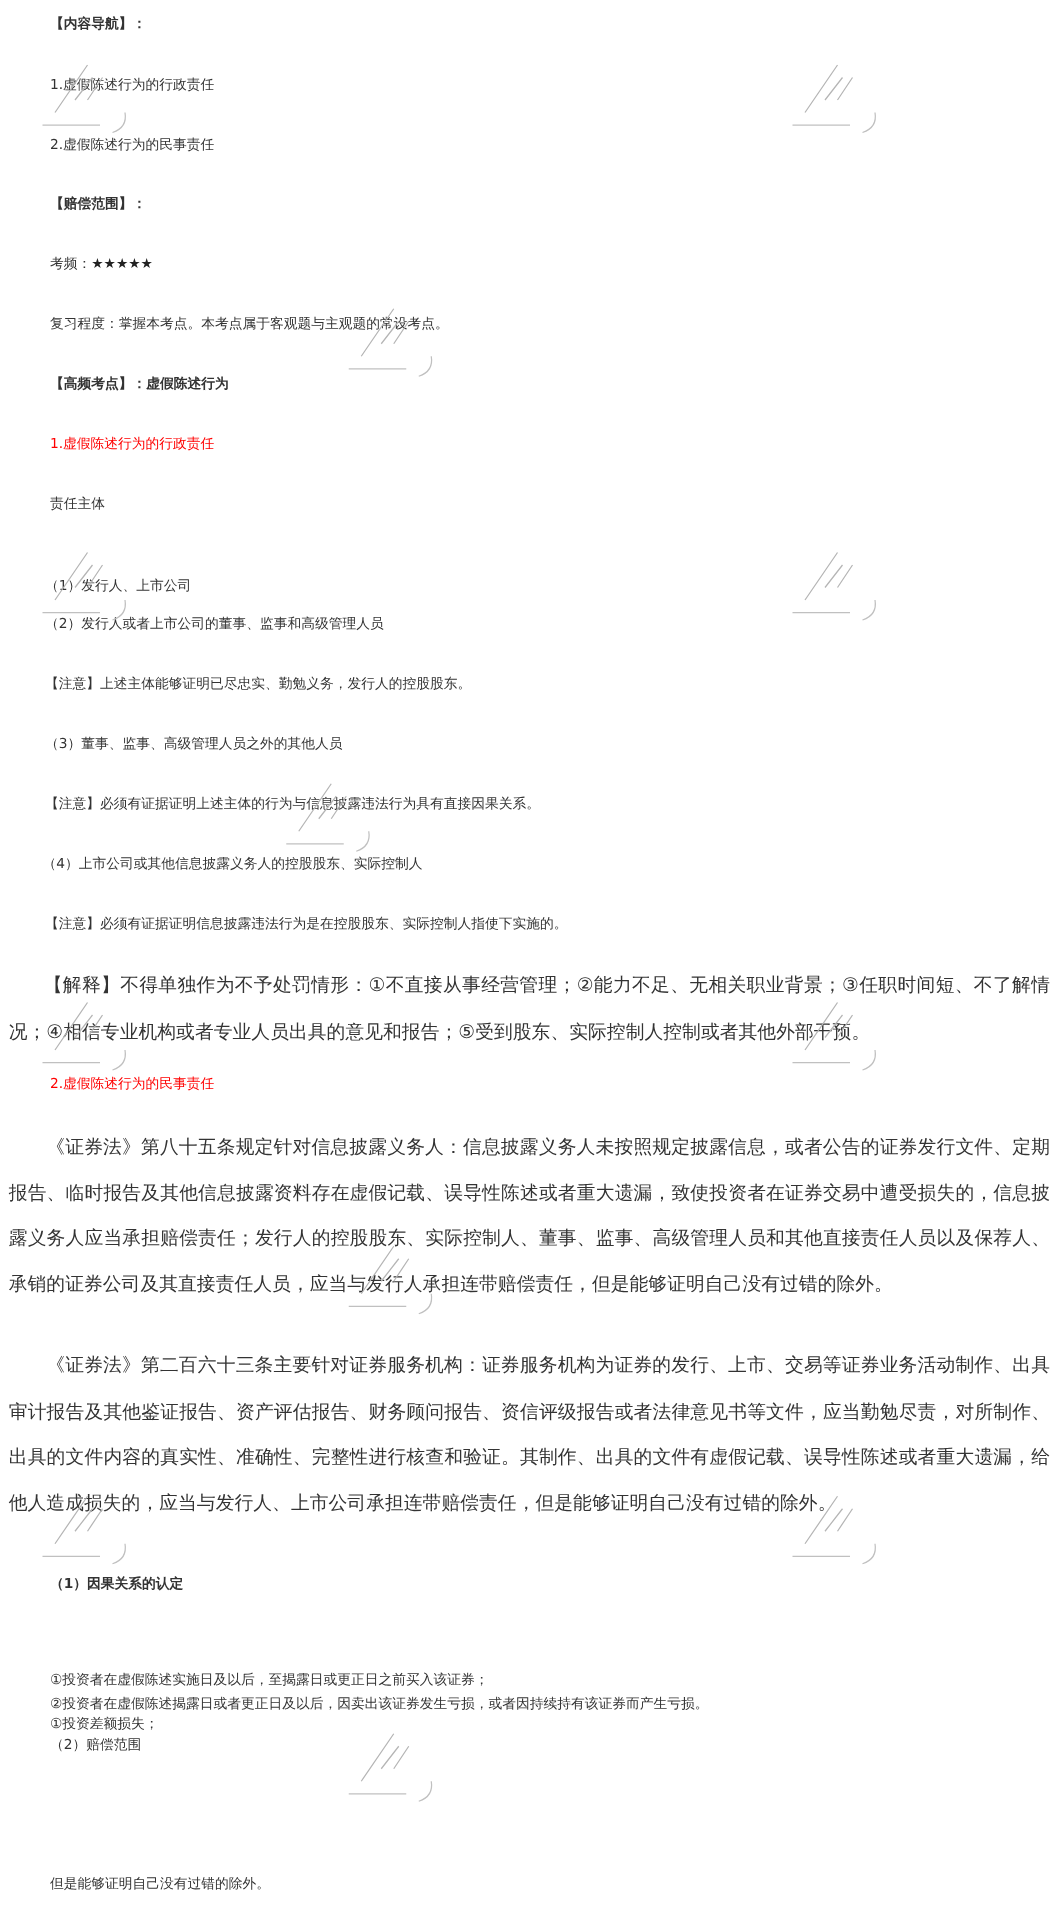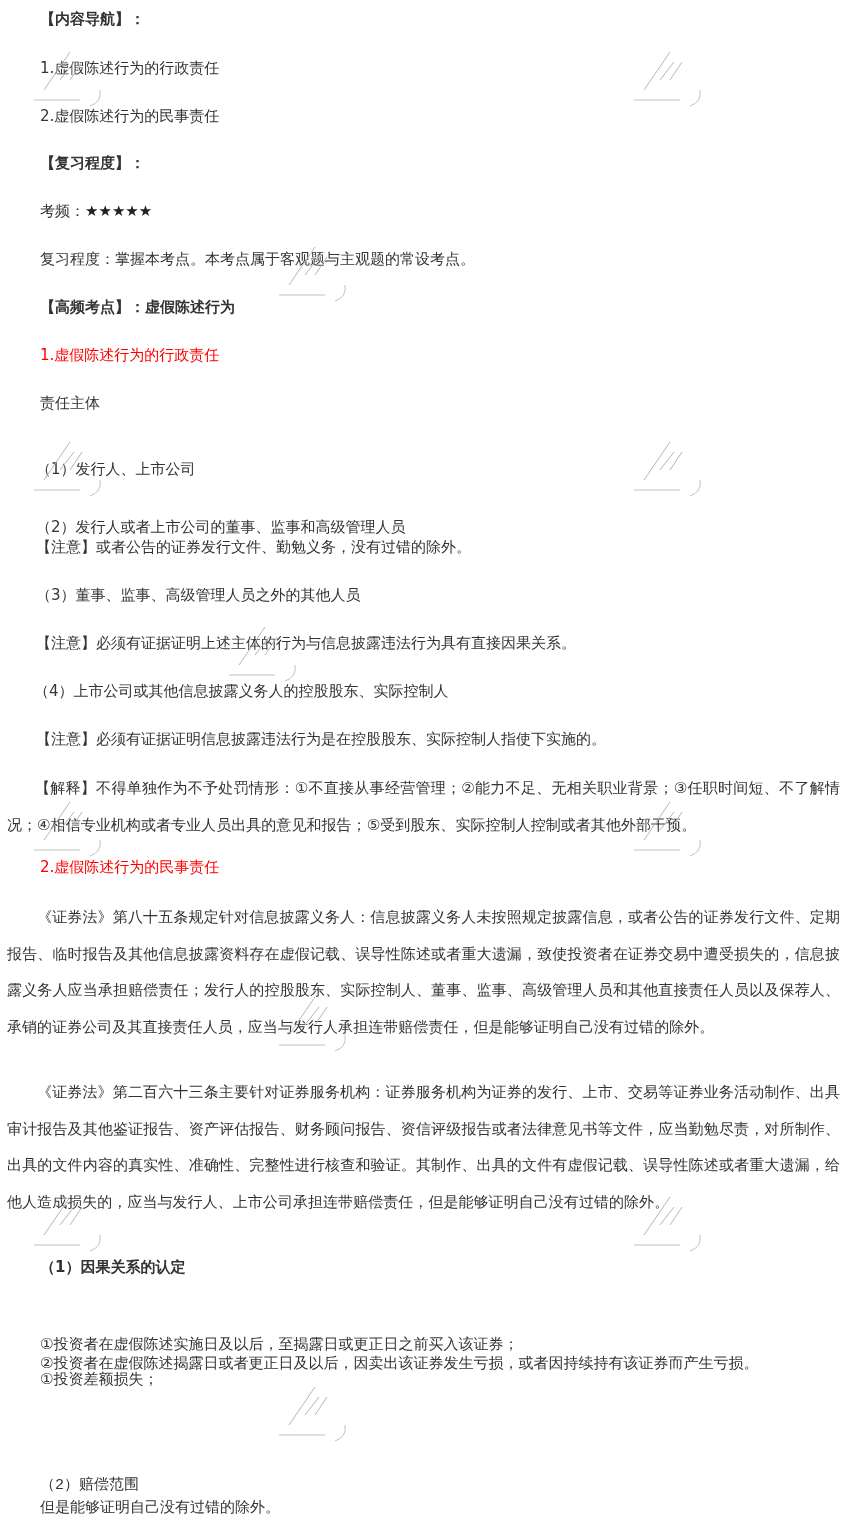--- a/index.html
+++ b/index.html
@@ -18,21 +18,21 @@
     }
     .doc {
       position: absolute;
       left: 0;
       top: 0;
       width: 845px;
     }
     .line {
       position: absolute;
       white-space: nowrap;
-      font-size: 15px;
+      font-size: 11px;
       line-height: 20px;
       color: #333333;
     }
     .bold {
       font-weight: bold;
       color: #333333;
     }
     .red {
       color: #ff0000;
     }
@@ -56,47 +56,47 @@
   </style>
 </head>
 <body>
 
 <div class="doc">
 
   <div class="line bold" style="left:40px; top:9px;">【内容导航】：</div>
   <div class="line" style="left:40px; top:58px;">1.虚假陈述行为的行政责任</div>
   <div class="line" style="left:40px; top:106px;">2.虚假陈述行为的民事责任</div>
 
-  <div class="line bold" style="left:40px; top:153px;">【复习程度】：</div>
+  <div class="line bold" style="left:40px; top:153px;">【赔偿范围】：</div>
   <div class="line" style="left:40px; top:201px;">
     <span>考频：</span><span style="color:#222;">★★★★★</span>
   </div>
   <div class="line" style="left:40px; top:249px;">复习程度：掌握本考点。本考点属于客观题与主观题的常设考点。</div>
 
   <div class="line bold" style="left:40px; top:297px;">【高频考点】：虚假陈述行为</div>
 
   <div class="line red" style="left:40px; top:345px;">1.虚假陈述行为的行政责任</div>
   <div class="line" style="left:40px; top:393px;">责任主体</div>
   <div class="line" style="left:36px; top:459px;">（1）发行人、上市公司</div>
-  <div class="line" style="left:36px; top:489px;margin-top:28px;">（2）发行人或者上市公司的董事、监事和高级管理人员</div>
-  <div class="line" style="left:36px; top:537px;">【注意】或者公告的证券发行文件、勤勉义务，没有过错的除外。</div>
+  <div class="line" style="left:36px; top:489px;">（2）发行人或者上市公司的董事、监事和高级管理人员</div>
+  <div class="line" style="left:36px; top:537px;">【注意】上述主体能够证明已尽忠实、勤勉义务，发行人的控股股东。</div>
   <div class="line" style="left:36px; top:585px;">（3）董事、监事、高级管理人员之外的其他人员</div>
   <div class="line" style="left:36px; top:633px;">【注意】必须有证据证明上述主体的行为与信息披露违法行为具有直接因果关系。</div>
   <div class="line" style="left:34px; top:681px;">（4）上市公司或其他信息披露义务人的控股股东、实际控制人</div>
   <div class="line" style="left:36px; top:729px;">【注意】必须有证据证明信息披露违法行为是在控股股东、实际控制人指使下实施的。</div>
   <div class="para" style="top:770px; left:7px; text-indent:28px;">【解释】不得单独作为不予处罚情形：①不直接从事经营管理；②能力不足、无相关职业背景；③任职时间短、不了解情况；④相信专业机构或者专业人员出具的意见和报告；⑤受到股东、实际控制人控制或者其他外部干预。</div>
 
   <div class="line red" style="left:40px; top:857px;">2.虚假陈述行为的民事责任</div>
   <div class="para" style="top:899px;">《证券法》第八十五条规定针对信息披露义务人：信息披露义务人未按照规定披露信息，或者公告的证券发行文件、定期报告、临时报告及其他信息披露资料存在虚假记载、误导性陈述或者重大遗漏，致使投资者在证券交易中遭受损失的，信息披露义务人应当承担赔偿责任；发行人的控股股东、实际控制人、董事、监事、高级管理人员和其他直接责任人员以及保荐人、承销的证券公司及其直接责任人员，应当与发行人承担连带赔偿责任，但是能够证明自己没有过错的除外。</div>
   <div class="para" style="top:1074px;">《证券法》第二百六十三条主要针对证券服务机构：证券服务机构为证券的发行、上市、交易等证券业务活动制作、出具审计报告及其他鉴证报告、资产评估报告、财务顾问报告、资信评级报告或者法律意见书等文件，应当勤勉尽责，对所制作、出具的文件内容的真实性、准确性、完整性进行核查和验证。其制作、出具的文件有虚假记载、误导性陈述或者重大遗漏，给他人造成损失的，应当与发行人、上市公司承担连带赔偿责任，但是能够证明自己没有过错的除外。</div>
 
   <div class="line" style="left:40px; top:1257px;font-weight:bold;">（1）因果关系的认定</div>
   <div class="line" style="left:40px; top:1305px;margin-top:29px;">①投资者在虚假陈述实施日及以后，至揭露日或更正日之前买入该证券；</div>
   <div class="line" style="left:40px; top:1353px;">②投资者在虚假陈述揭露日或者更正日及以后，因卖出该证券发生亏损，或者因持续持有该证券而产生亏损。</div>
-  <div class="line" style="left:40px; top:1476px;font-family:Liberation Mono, monospace;">（2）赔偿范围</div>
+  <div class="line" style="left:40px; top:1386px;">（2）赔偿范围</div>
   <div class="line" style="left:40px; top:1369px;">①投资差额损失；</div>
   <div class="line" style="left:40px; top:1497px;">但是能够证明自己没有过错的除外。</div>
 
   <svg class="wm" style="left:30px; top:50px;" viewBox="0 0 90 60">
     <path d="M14 40 L40 2 M30 30 L44 12 M40 30 L52 12" stroke="#b5b5b5" stroke-width="1" fill="none"></path>
     <path d="M4 50 L50 50" stroke="#c0c0c0" stroke-width="1"></path>
     <path d="M70 40 Q72 52 60 56" stroke="#c0c0c0" stroke-width="1" fill="none"></path>
   </svg>
   <svg class="wm" style="left:630px; top:50px;" viewBox="0 0 90 60">
     <path d="M14 40 L40 2 M30 30 L44 12 M40 30 L52 12" stroke="#b5b5b5" stroke-width="1" fill="none"></path>

